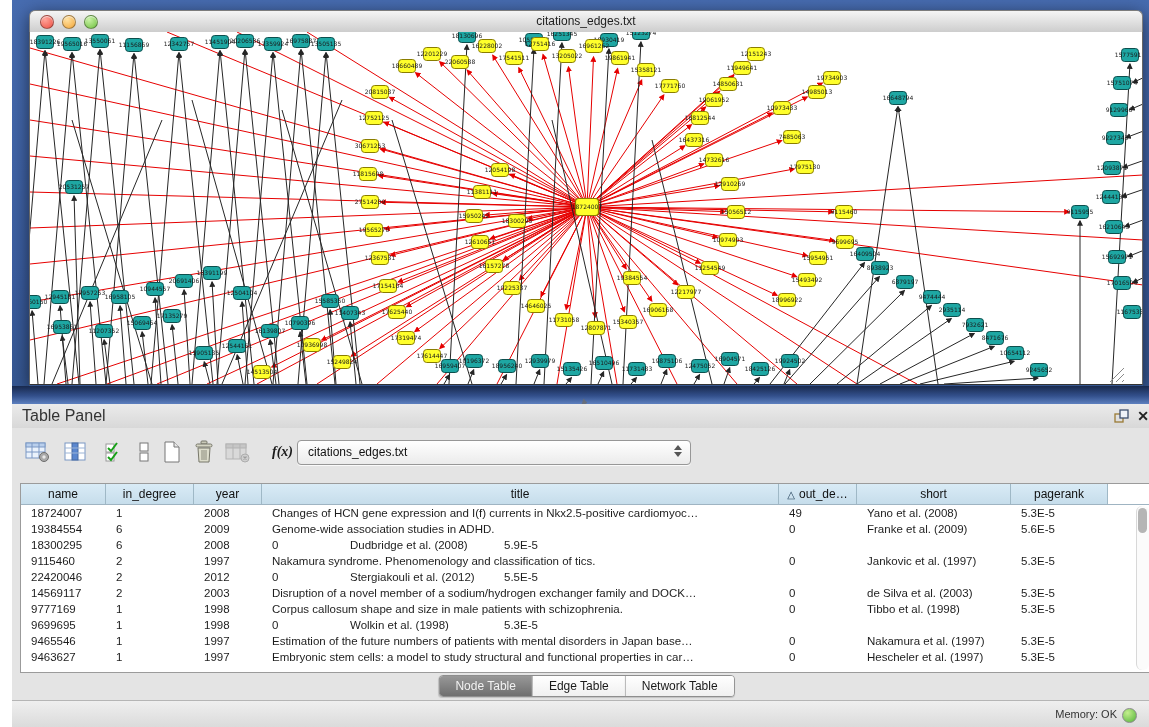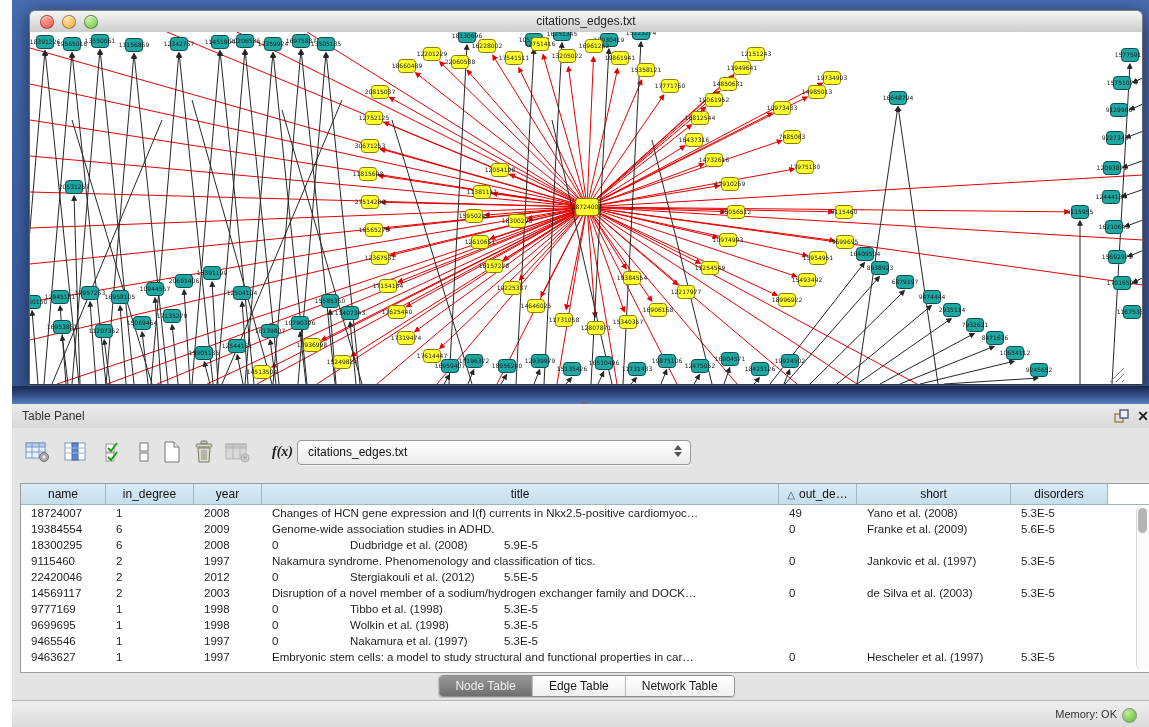--- a/index.html
+++ b/index.html
@@ -37,21 +37,21 @@
   .hubn{fill:#ffff2b;stroke:#8a7d00;stroke-width:1.2;}
   .nlab{font:6px "DejaVu Sans",sans-serif;fill:#1b1b1b;text-anchor:middle;}
   .grip{stroke:#8a8a8a;stroke-width:1;}
   .cursor-mark{position:absolute;left:570px;top:399px;width:0;height:0;
                border-left:5px solid #6d6d6d;border-top:3px solid transparent;
                border-bottom:6px solid transparent;transform:rotate(18deg);opacity:.8;}
 
   
   .panel-header{position:absolute;left:0;top:404px;width:1149px;height:24px;
                 background:linear-gradient(#ebebeb,#d8d8d8);border-bottom:1px solid #bfbfbf;}
-  .panel-title{position:absolute;left:10px;top:0;height:24px;line-height:24px;font-size:12px;color:#333;}
+  .panel-title{position:absolute;left:10px;top:0;height:24px;line-height:24px;font-size:16px;color:#333;}
   .float-btn{position:absolute;right:32px;top:4px;width:16px;height:16px;cursor:default;}
   .close-btn{position:absolute;right:10px;top:2px;width:16px;height:20px;font-size:14px;
              font-weight:bold;color:#222;text-align:center;line-height:20px;}
 
   .panel-body{position:absolute;left:0;top:428px;width:1149px;height:272px;background:#e4e4e4;}
 
   .toolbar{position:absolute;left:0;top:10px;width:1149px;height:30px;}
   .tbtn{position:absolute;top:0;width:28px;height:28px;display:flex;align-items:center;justify-content:center;}
   .fx{font-family:"Liberation Serif",serif;font-style:italic;font-weight:bold;font-size:14px;color:#1a1a1a;padding-left:21px;}
   .combo{position:absolute;left:285px;top:2px;width:392px;height:23px;border:1px solid #979797;
@@ -654,21 +654,21 @@
     </div>
 
     <div class="table-box">
       <div class="thead" id="thead">
           <div class="hcell" style="width: 85px;"><span>name</span></div>
           <div class="hcell" style="width: 88px;"><span>in_degree</span></div>
           <div class="hcell" style="width: 68px;"><span>year</span></div>
           <div class="hcell" style="width: 517px;"><span>title</span></div>
           <div class="hcell" style="width: 78px;"><span class="sortglyph">△</span><span>out_de…</span></div>
           <div class="hcell" style="width: 154px;"><span>short</span></div>
-          <div class="hcell" style="width: 97px;"><span>disorders</span></div>
+          <div class="hcell" style="width: 97px;"><span>pagerank</span></div>
           <div class="hcell hfill"></div>
         </div>
       <div class="tbody" id="tbody">
           <div class="trow">
             <div class="tcell" style="width: 85px;">18724007</div>
             <div class="tcell" style="width: 88px;">1</div>
             <div class="tcell" style="width: 68px;">2008</div>
             <div class="tcell" style="width: 517px;">Changes of HCN gene expression and I(f) currents in Nkx2.5-positive cardiomyoc…</div>
             <div class="tcell" style="width: 78px;">49</div>
             <div class="tcell" style="width: 154px;">Yano et al. (2008)</div>
@@ -714,36 +714,38 @@
             <div class="tcell" style="width: 68px;">2003</div>
             <div class="tcell" style="width: 517px;">Disruption of a novel member of a sodium/hydrogen exchanger family and DOCK…</div>
             <div class="tcell" style="width: 78px;">0</div>
             <div class="tcell" style="width: 154px;">de Silva et al. (2003)</div>
             <div class="tcell" style="width: 97px;">5.3E-5</div>
           </div>
           <div class="trow">
             <div class="tcell" style="width: 85px;">9777169</div>
             <div class="tcell" style="width: 88px;">1</div>
             <div class="tcell" style="width: 68px;">1998</div>
+            <div class="tcell" style="width: 517px;">Corpus callosum shape and size in male patients with schizophrenia.</div>
             <div class="tcell" style="width: 78px;">0</div>
             <div class="tcell" style="width: 154px;">Tibbo et al. (1998)</div>
             <div class="tcell" style="width: 97px;">5.3E-5</div>
           </div>
           <div class="trow">
             <div class="tcell" style="width: 85px;">9699695</div>
             <div class="tcell" style="width: 88px;">1</div>
             <div class="tcell" style="width: 68px;">1998</div>
             <div class="tcell" style="width: 78px;">0</div>
             <div class="tcell" style="width: 154px;">Wolkin et al. (1998)</div>
             <div class="tcell" style="width: 97px;">5.3E-5</div>
           </div>
           <div class="trow">
             <div class="tcell" style="width: 85px;">9465546</div>
             <div class="tcell" style="width: 88px;">1</div>
             <div class="tcell" style="width: 68px;">1997</div>
+            <div class="tcell" style="width: 517px;">Estimation of the future numbers of patients with mental disorders in Japan base…</div>
             <div class="tcell" style="width: 78px;">0</div>
             <div class="tcell" style="width: 154px;">Nakamura et al. (1997)</div>
             <div class="tcell" style="width: 97px;">5.3E-5</div>
           </div>
           <div class="trow">
             <div class="tcell" style="width: 85px;">9463627</div>
             <div class="tcell" style="width: 88px;">1</div>
             <div class="tcell" style="width: 68px;">1997</div>
             <div class="tcell" style="width: 517px;">Embryonic stem cells: a model to study structural and functional properties in car…</div>
             <div class="tcell" style="width: 78px;">0</div>

